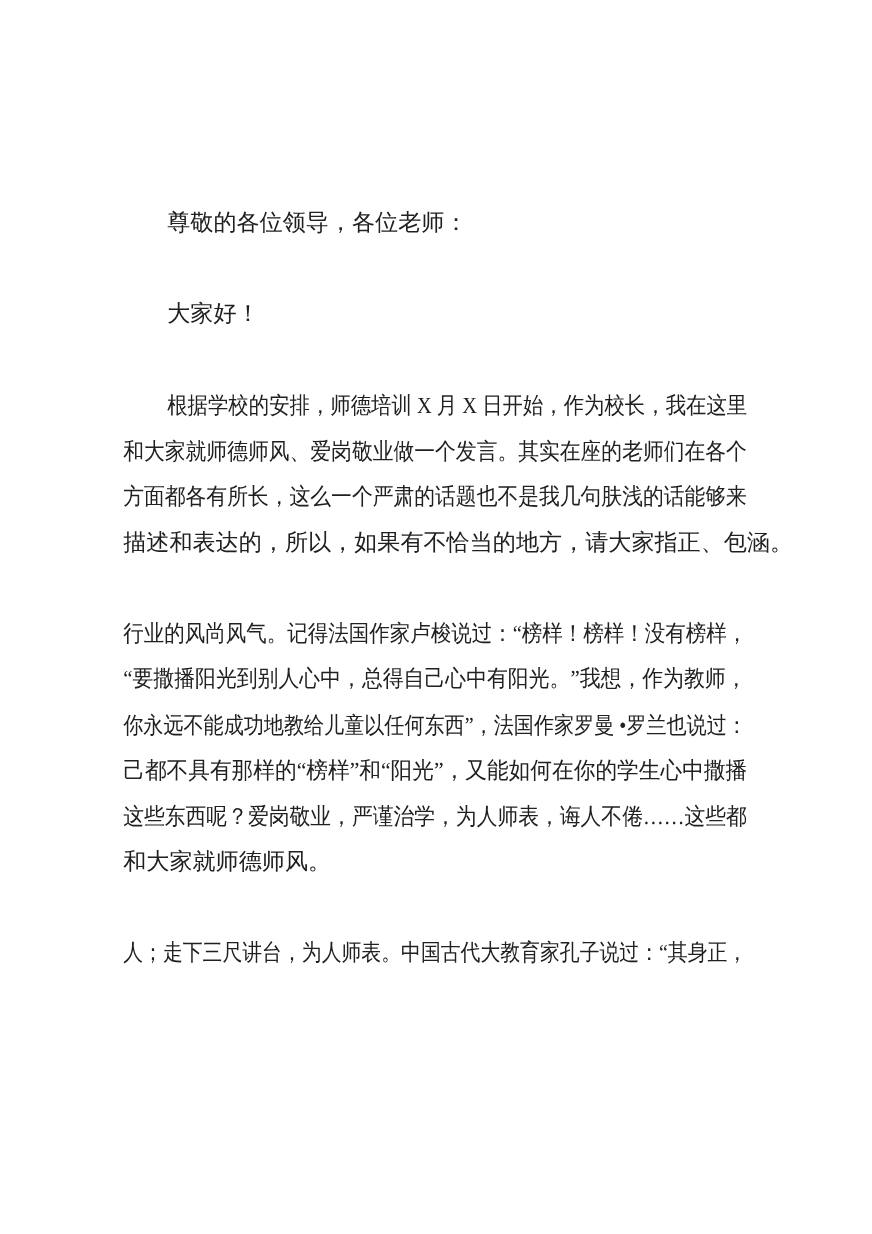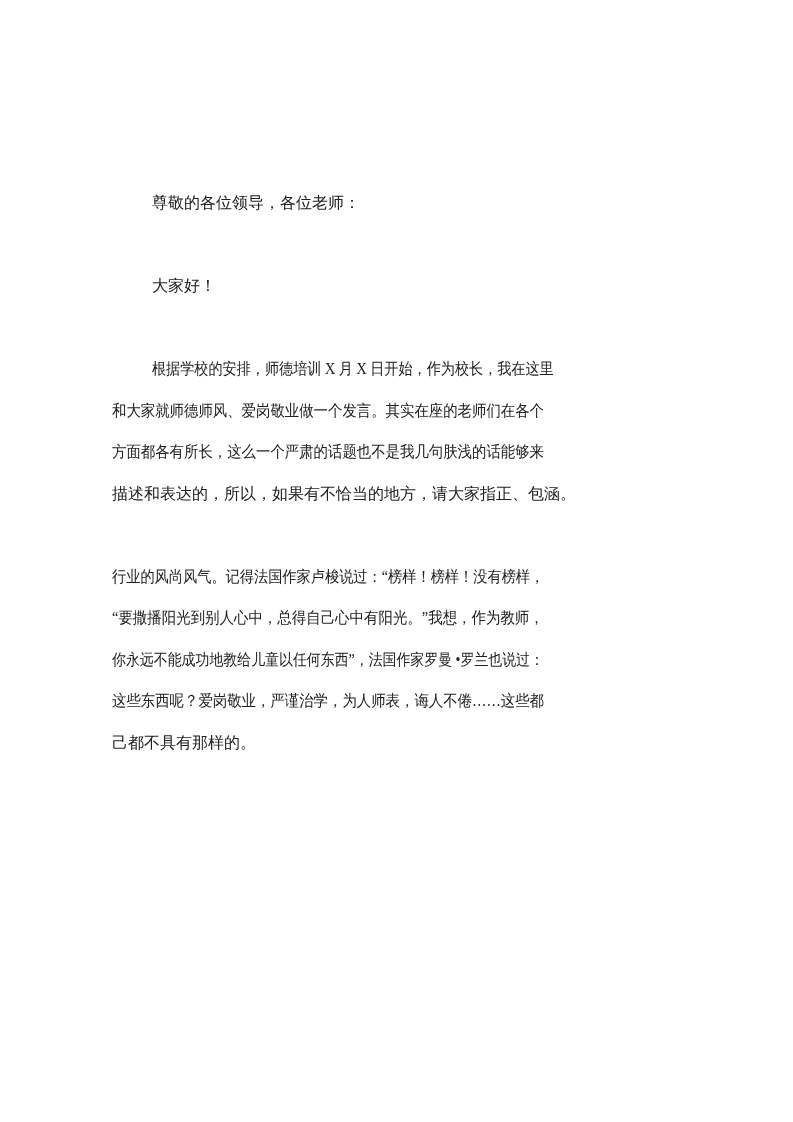--- a/index.html
+++ b/index.html
@@ -21,21 +21,21 @@
     left: 112px;
     top: 182px;
     width: 567px;
   }
   .para {
     margin: 0 0 41.5px 0;
   }
   .line {
     height: 41.5px;
     line-height: 41.5px;
-    font-size: 16px;
+    font-size: 21px;
     white-space: nowrap;
     overflow: visible;
   }
   .line.indent {
     padding-left: 40px;
   }
   .lt {
     display: inline-block;
     white-space: nowrap;
     line-height: inherit;
@@ -60,21 +60,23 @@
       <div class="line indent"><span class="lt" style="transform-origin: left center; transform: scaleX(0.882747);">根据学校的安排，师德培训 X 月 X 日开始，作为校长，我在这里</span></div>
       <div class="line"><span class="lt" style="transform-origin: left center; transform: scaleX(0.9);">和大家就师德师风、爱岗敬业做一个发言。其实在座的老师们在各个</span></div>
       <div class="line"><span class="lt" style="transform-origin: left center; transform: scaleX(0.9);">方面都各有所长，这么一个严肃的话题也不是我几句肤浅的话能够来</span></div>
       <div class="line"><span class="lt">描述和表达的，所以，如果有不恰当的地方，请大家指正、包涵。</span></div>
     </div>
 
     <div class="para">
       <div class="line"><span class="lt" style="transform-origin: left center; transform: scaleX(0.887324);">行业的风尚风气。记得法国作家卢梭说过：“榜样！榜样！没有榜样，</span></div>
       <div class="line"><span class="lt" style="transform-origin: left center; transform: scaleX(0.902866);">“要撒播阳光到别人心中，总得自己心中有阳光。”我想，作为教师，</span></div>
       <div class="line"><span class="lt" style="transform-origin: left center; transform: scaleX(0.869632);">你永远不能成功地教给儿童以任何东西”，法国作家罗曼 •罗兰也说过：</span></div>
+      <div class="line"><span class="lt" style="transform-origin: left center; transform: scaleX(0.938742);">己都不具有那样的“榜样”和“阳光”，又能如何在你的学生心中撒播</span></div>
       <div class="line"><span class="lt" style="transform-origin: left center; transform: scaleX(0.9);">这些东西呢？爱岗敬业，严谨治学，为人师表，诲人不倦……这些都</span></div>
-      <div class="line"><span class="lt">己都不具有那样的。</span></div>
+      <div class="line"><span class="lt">和大家就师德师风。</span></div>
     </div>
 
     <div class="para">
+      <div class="line"><span class="lt" style="transform-origin: left center; transform: scaleX(0.859091);">人；走下三尺讲台，为人师表。中国古代大教育家孔子说过：“其身正，</span></div>
     </div>
 
   </div>
 </div>
 
 </body></html>

